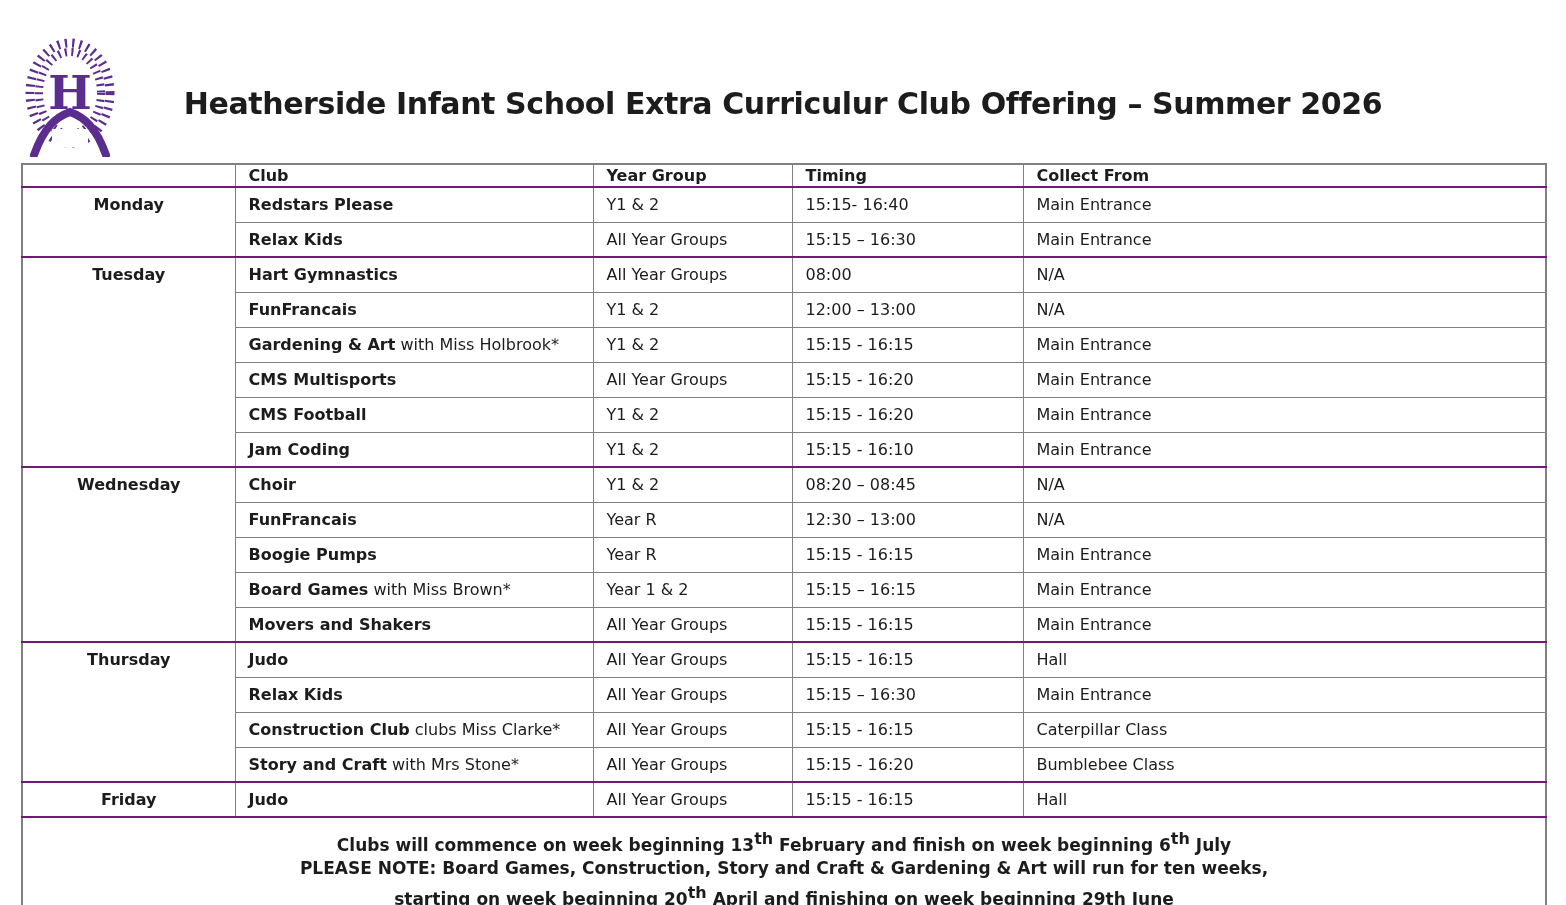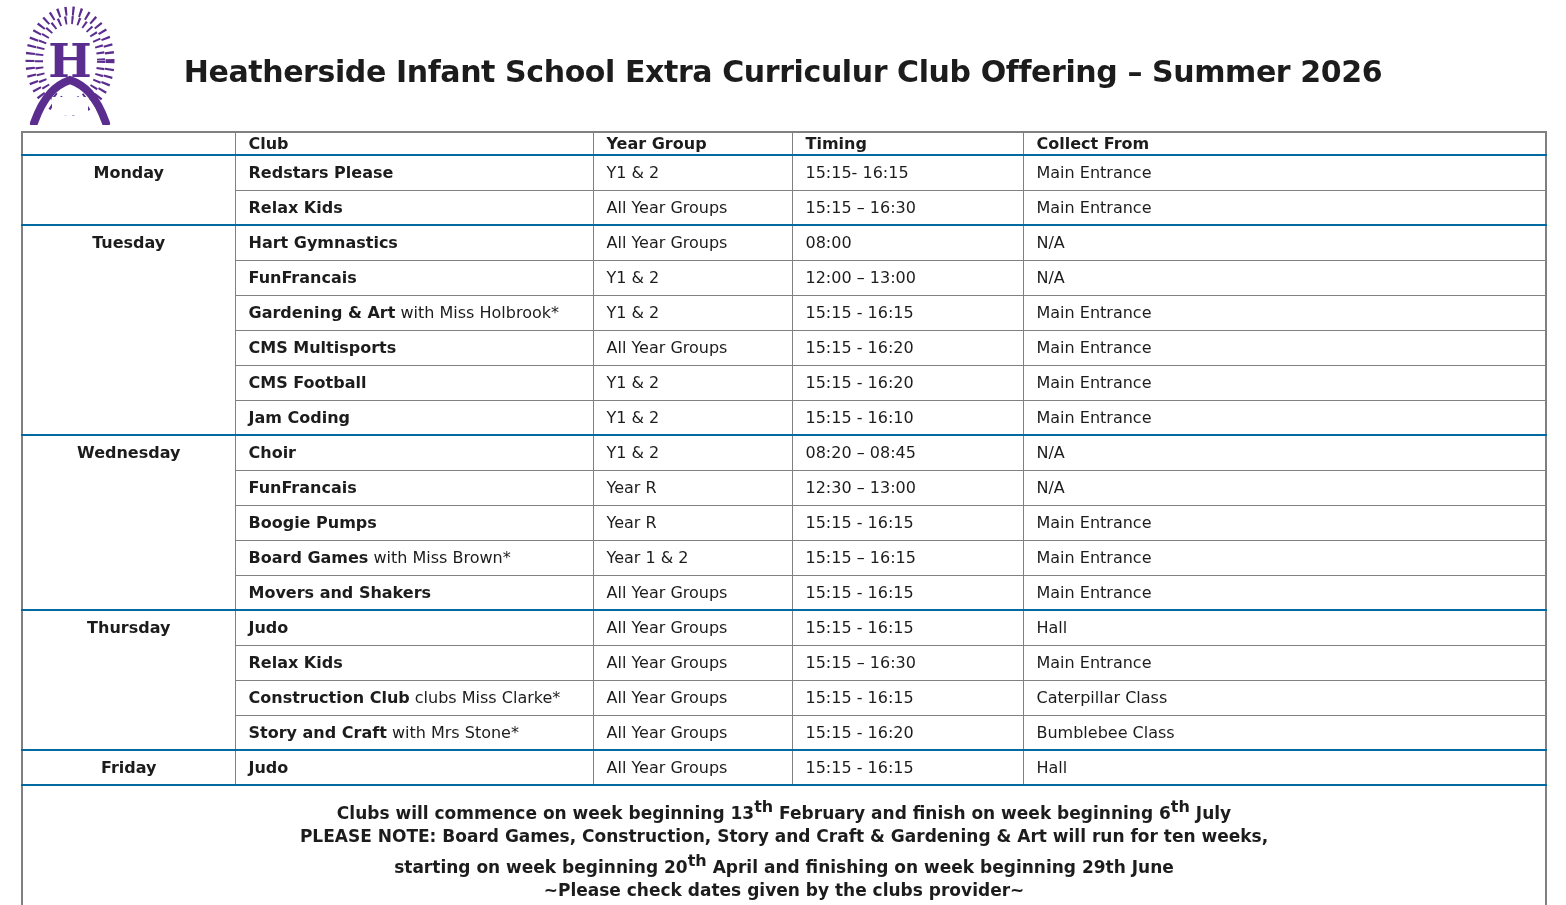--- a/index.html
+++ b/index.html
@@ -5,35 +5,35 @@
   * { box-sizing: border-box; }
   html,body { margin:0; padding:0; }
   body {
     width:1566px; height:905px; background:#ffffff;
     font-family:"DejaVu Sans", sans-serif; color:#1c1c1c;
   }
   .hdr { position:relative; height:131px; }
   .logo { position:absolute; left:14px; top:5px; width:112px; height:120px; }
   .title {
     text-align:center; padding-top:54px; font-size:30px; font-weight:bold;
-    letter-spacing:-0.4px; white-space:nowrap;
+    letter-spacing:-0.4px; white-space:nowrap;margin-top:32px;
   }
   table.clubs {
     border-collapse:collapse; table-layout:fixed;
     width:1524px; margin-left:21px;
     border:2px solid #808080;
   }
   .clubs th, .clubs td {
     border:1px solid #808080; padding:0 13px; font-size:16px;
     text-align:left; overflow:hidden; white-space:nowrap;
   }
   .clubs thead tr { height:23px; }
   .clubs tbody tr { height:35px; }
   .clubs th { font-weight:bold; }
-  tr.grp > td { border-top:2px solid #0369a1; }
+  tr.grp > td { border-top:2px solid #701a75; }
   td.day {
     font-weight:bold; text-align:center; vertical-align:top;
     padding-top:7px;
   }
   td.club b { font-weight:bold; }
   td.notes {
     text-align:center; font-weight:bold; font-size:17px;
     padding:9px 10px; line-height:23.5px; white-space:normal;
   }
   td.notes sup { font-size:16px; }
@@ -70,21 +70,21 @@
       <th>Timing</th>
       <th>Collect From</th>
     </tr>
   </thead>
   <tbody>
 
     <tr class="grp">
       <td class="day" rowspan="2">Monday</td>
       <td class="club"><b>Redstars Please</b><span></span></td>
       <td>Y1 &amp; 2</td>
-      <td>15:15- 16:15</td>
+      <td>15:15- 16:40</td>
       <td>Main Entrance</td>
     </tr>
     <tr>
       <td class="club"><b>Relax Kids</b><span></span></td>
       <td>All Year Groups</td>
       <td>15:15 – 16:30</td>
       <td>Main Entrance</td>
     </tr>
 
     <tr class="grp">

